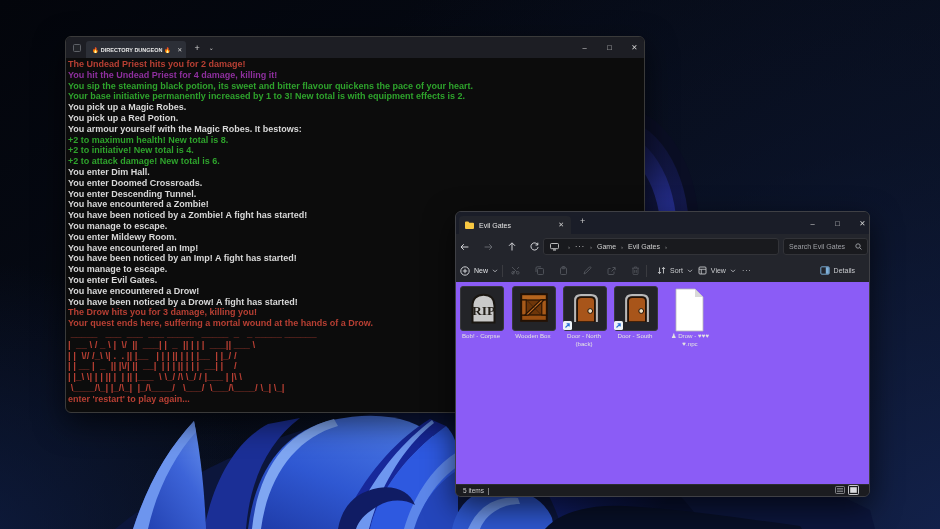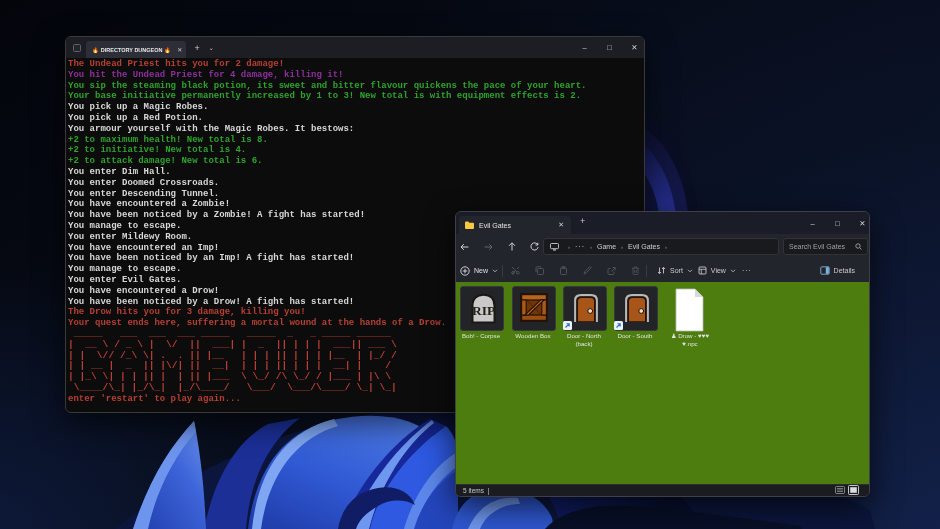--- a/index.html
+++ b/index.html
@@ -9,38 +9,38 @@
   #term{position:absolute;left:65px;top:36px;width:580px;height:377px;background:#0c0c0c;border:1px solid #3a3a3a;border-radius:6px;box-shadow:0 10px 30px rgba(0,0,0,.6);box-sizing:border-box;overflow:hidden;}
   #term .tbar{height:21px;background:#1d1e24;display:flex;align-items:center;position:relative;}
   #term .appico{width:6px;height:6px;margin-left:7px;border:1px solid #5e6167;border-radius:1.5px;background:#23252a;}
   #term .tab{margin-left:5px;height:17px;margin-top:4px;background:#2c2f37;border-radius:3px 3px 0 0;display:flex;align-items:center;padding:0 4px;color:#e8e8e8;font-size:5.5px;font-weight:bold;letter-spacing:0;}
   #term .tab .flame{font-size:5.5px;margin:0 2px;}
   #term .tab .x{margin-left:4px;color:#cfcfcf;font-size:6px;font-weight:normal;}
   #term .plus{color:#cfcfcf;font-size:9px;margin-left:8px;}
   #term .chev{color:#cfcfcf;font-size:6px;margin-left:9px;}
   #term .winbtns{position:absolute;right:-3px;top:0;height:21px;display:flex;align-items:center;color:#d6d6d6;}
   #term .winbtns span{width:25px;text-align:center;font-size:7.5px;}
-  #term pre{margin:0;padding:1px 0 0 2px;font-family:Liberation Mono, monospace;font-size:9px;line-height:10.8px;font-weight:bold;letter-spacing:0;}
+  #term pre{margin:0;padding:1px 0 0 2px;font-family:Liberation Sans, sans-serif;font-size:9px;line-height:10.8px;font-weight:bold;letter-spacing:0;}
   .tR{color:#b73f33;} .tM{color:#8e2f9e;} .tG{color:#2ea32c;} .tW{color:#d8d8d8;}
   
   #exp{position:absolute;left:455px;top:211px;width:415px;height:286px;background:#1b1c20;border:1px solid #3f4045;border-radius:6px;box-shadow:0 10px 30px rgba(0,0,0,.65);box-sizing:border-box;overflow:hidden;font-family:"Liberation Sans",sans-serif;}
   #exp .tabstrip{height:22px;background:#1a1d28;position:relative;}
   #exp .etab{position:absolute;left:3px;top:4px;width:112px;height:18px;background:#23252c;border-radius:4px 4px 0 0;display:flex;align-items:center;color:#e4e4e4;font-size:7px;}
   #exp .etab .fold{margin:0 5px 0 6px;}
   #exp .etab .x{margin-left:auto;margin-right:7px;color:#c9c9c9;font-size:7px;}
   #exp .eplus{position:absolute;left:124px;top:4px;color:#c9c9c9;font-size:9px;}
   #exp .winbtns{position:absolute;right:-6px;top:0;height:22px;display:flex;align-items:center;color:#d6d6d6;}
   #exp .winbtns span{width:25px;text-align:center;font-size:7.5px;}
   #exp .nav{height:25px;background:#23252c;display:flex;align-items:center;color:#cfcfcf;}
   #exp .addr{height:17px;background:#191a1e;border:1px solid #323338;border-radius:3px;display:flex;align-items:center;color:#d0d0d0;font-size:7px;margin-left:4px;width:236px;box-sizing:border-box;}
   #exp .addr .crumbsep{color:#9a9a9a;margin:0 5px;font-size:6px;}
   #exp .srch{height:17px;background:#191a1e;border:1px solid #323338;border-radius:3px;display:flex;align-items:center;color:#9fa1a6;font-size:7px;margin-left:4px;width:85px;box-sizing:border-box;padding:0 5px;}
   #exp .cmd{height:23px;background:#23252c;display:flex;align-items:center;color:#c9cbce;font-size:7px;border-bottom:1px solid #141519;}
   #exp .cmdsep{width:1px;height:12px;background:#3a3b40;margin:0 4px;}
-  #exp .content{position:absolute;left:0;top:70px;right:0;bottom:11px;background:#4d7c0f;}
+  #exp .content{position:absolute;left:0;top:70px;right:0;bottom:11px;background:#8b5cf6;}
   #exp .statusbar{position:absolute;left:0;bottom:0;right:0;height:11px;border-top:1px solid #2c2d32;color:#c9c9c9;font-size:6.5px;display:flex;align-items:center;padding-left:7px;background:#1b1c20;}
   .tile{position:absolute;width:42px;height:43px;background:#232428;border:1px solid #37383d;border-radius:3px;}
   .lbl{position:absolute;color:#e2e2e2;font-size:6.2px;text-align:center;line-height:8px;}
 </style>
 </head>
 <body>
 <svg id="wall" viewBox="0 0 940 529" preserveAspectRatio="none">
   <defs>
     <linearGradient id="bg" x1="0" y1="0" x2="1" y2="1">
       <stop offset="0" stop-color="#03050b"></stop>

